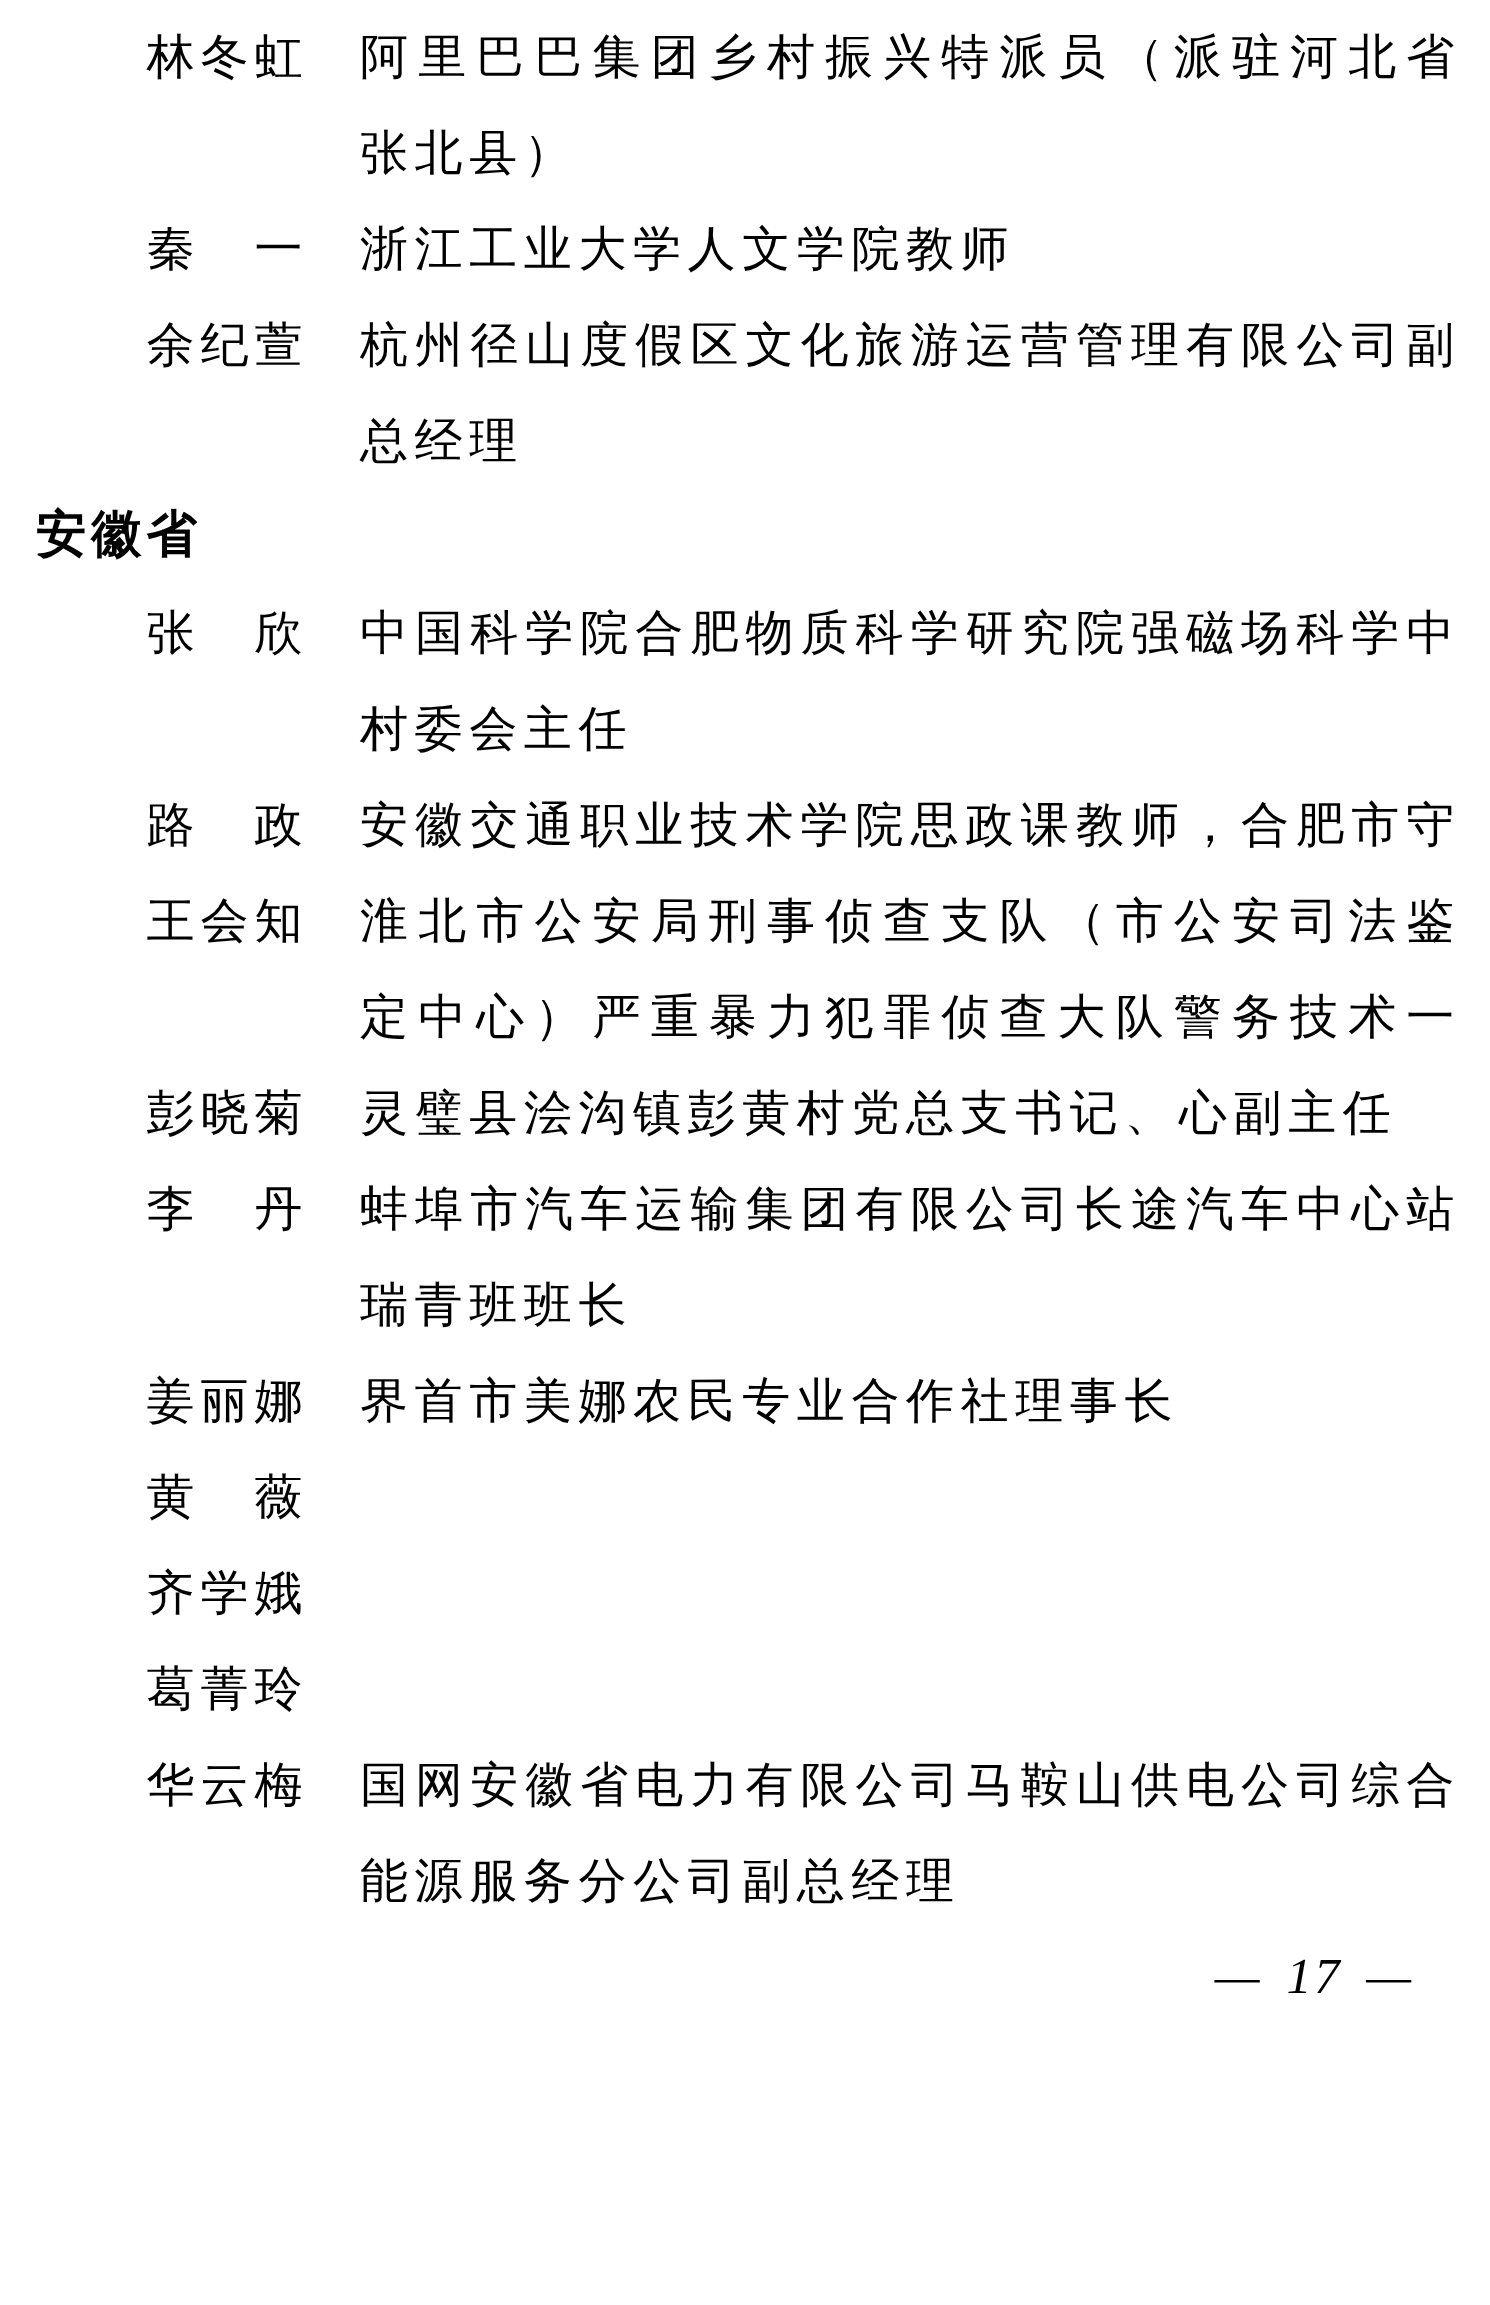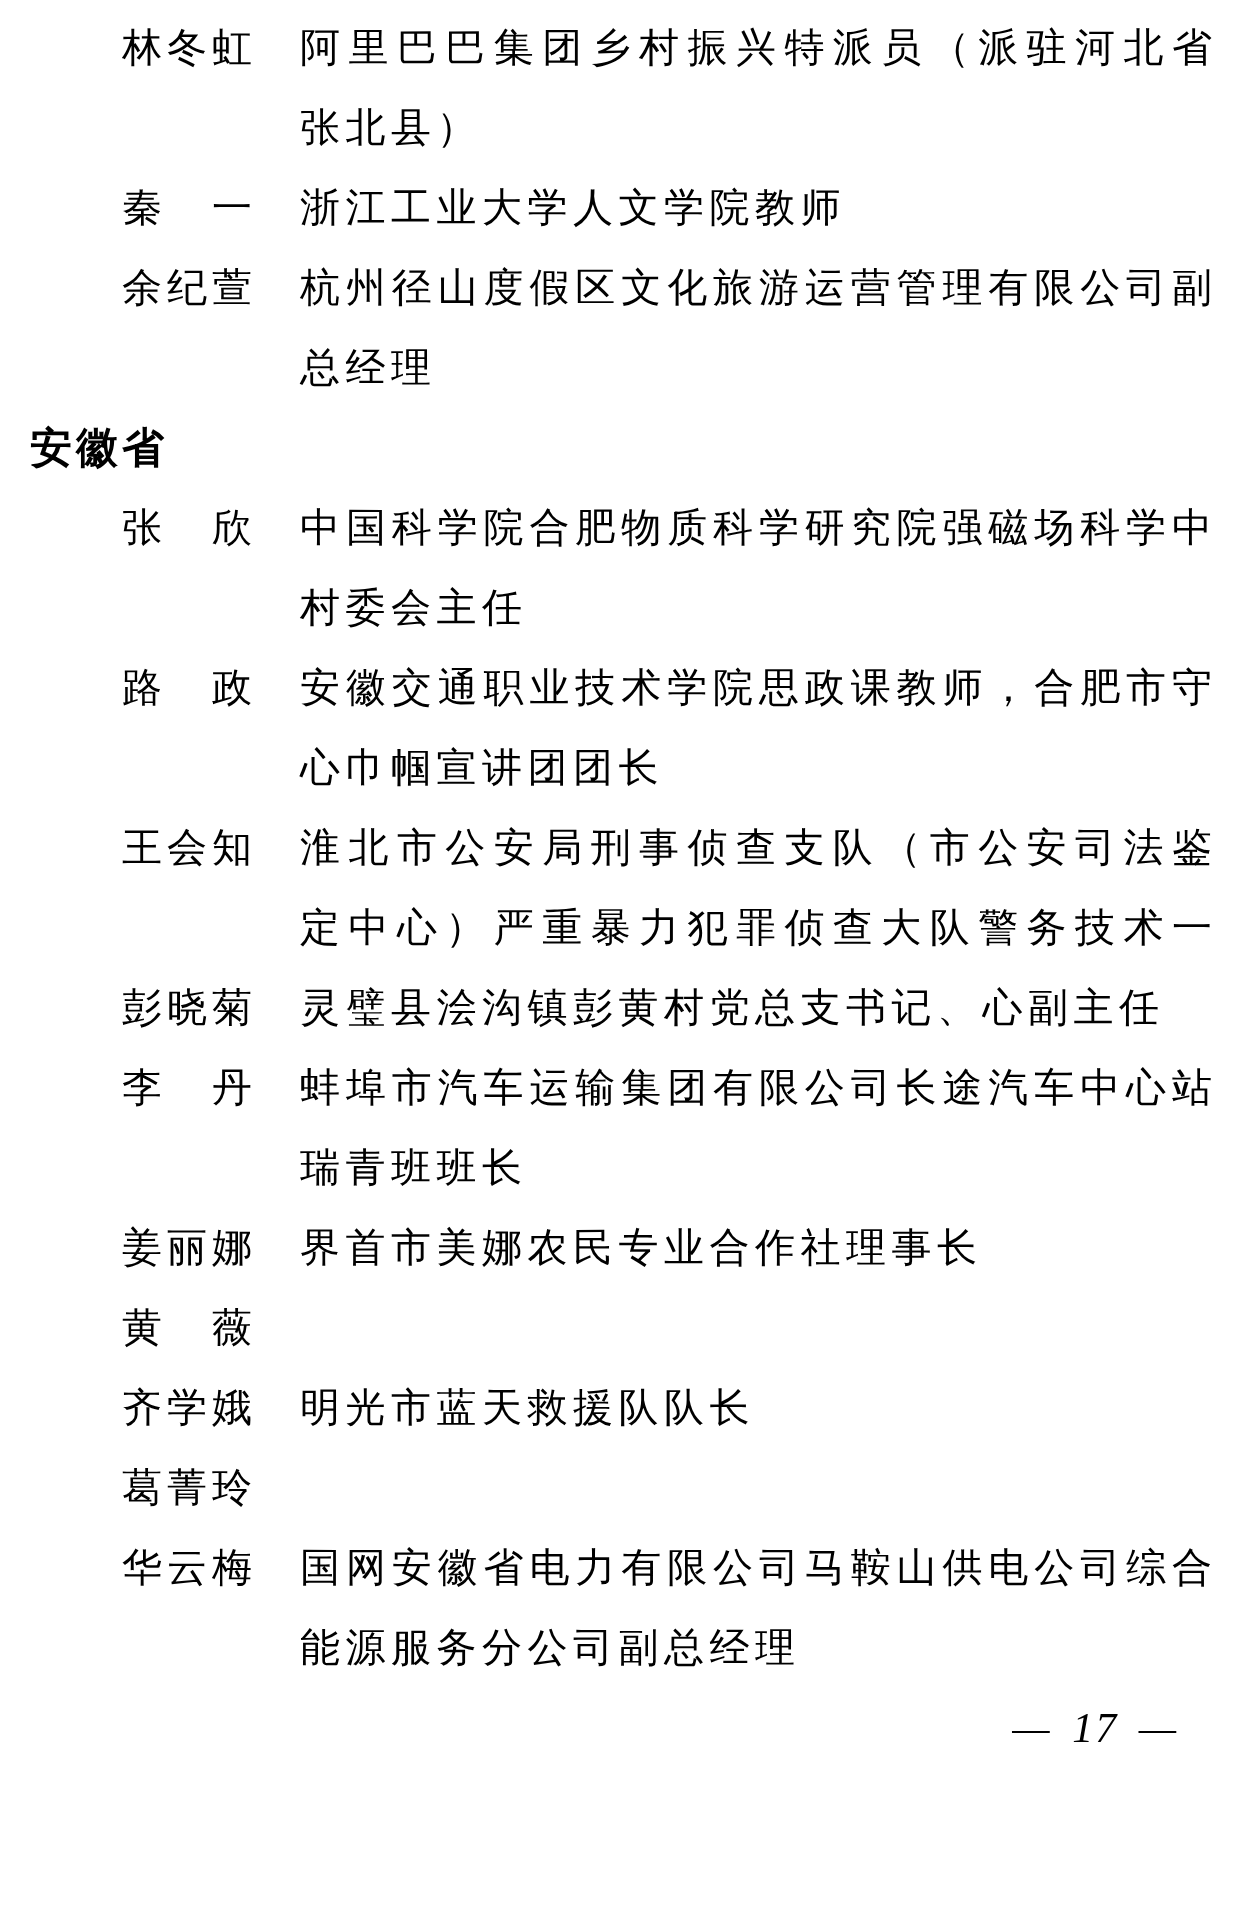--- a/index.html
+++ b/index.html
@@ -44,21 +44,21 @@
     justify-content: space-between;
     letter-spacing: 0;
     white-space: normal;
   }
   .jchars span { display: block; flex: 0 0 auto; }
   .section-header {
     position: absolute;
     left: 0;
     top: 50%;
     transform: translateY(-50%);
-    font-family: Liberation Sans, sans-serif;
+    font-family: Liberation Mono, monospace;
     font-weight: 700;
     font-size: 42px;
     line-height: 1;
     letter-spacing: 4px;
   }
   .pagenum {
     position: absolute;
     right: 32px;
     top: 50%;
     transform: translateY(-50%);
@@ -209,23 +209,20 @@
           <span>教</span>
           <span>师</span>
           <span>，</span>
           <span>合</span>
           <span>肥</span>
           <span>市</span>
           <span>守</span>
         </div>
     </div>
 
-    <div class="row">
-      <div class="desc">心巾帼宣讲团团长</div>
-    </div>
 
     <div class="row">
       <div class="name jchars">
           <span>王</span>
           <span>会</span>
           <span>知</span>
         </div>
       <div class="desc jchars">
           <span>淮</span>
           <span>北</span>
@@ -331,21 +328,20 @@
           <span>薇</span>
         </div>
     </div>
 
     <div class="row">
       <div class="name jchars">
           <span>齐</span>
           <span>学</span>
           <span>娥</span>
         </div>
-      <div class="desc">明光市蓝天救援队队长</div>
     </div>
 
     <div class="row">
       <div class="name jchars">
           <span>葛</span>
           <span>菁</span>
           <span>玲</span>
         </div>
     </div>
 

